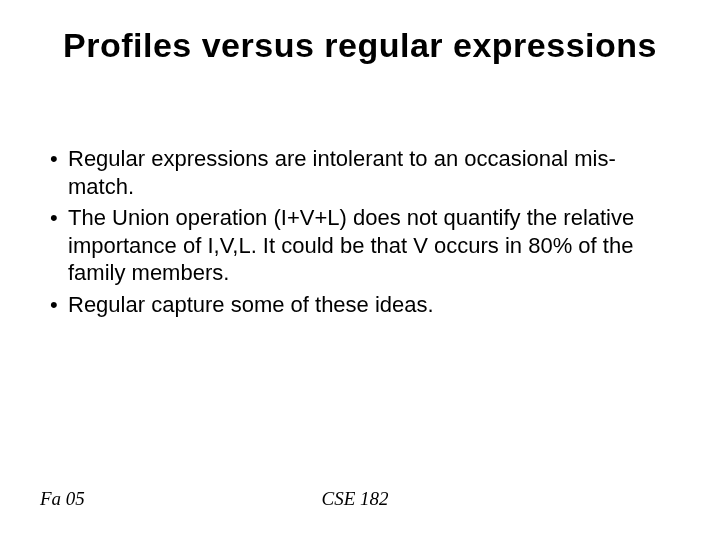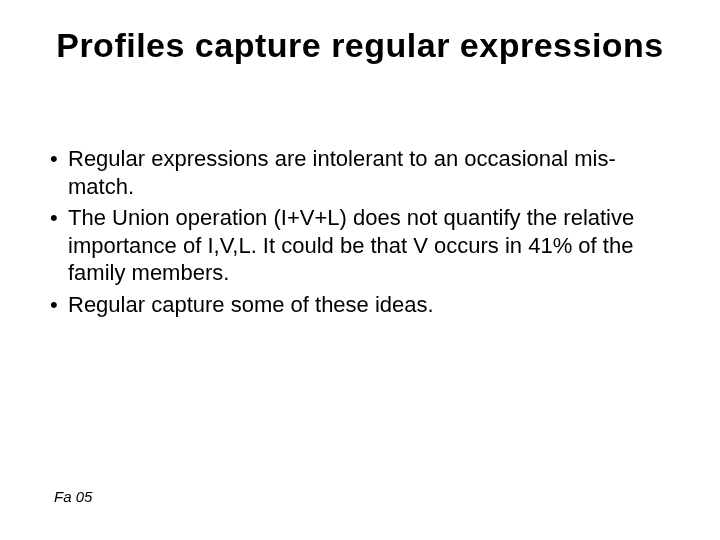--- a/index.html
+++ b/index.html
@@ -3,41 +3,42 @@
 <meta charset="utf-8">
 <style>
   * { margin: 0; padding: 0; box-sizing: border-box; }
   html, body { width: 720px; height: 540px; background: #fff; font-family: "Comic Sans MS", "Comic Sans", cursive, sans-serif; color: #000; }
   .slide { position: relative; width: 720px; height: 540px; padding: 20px 50px 30px 50px; }
   .title { font-size: 34px; font-weight: bold; text-align: center; margin-top: 6px; letter-spacing: 0.5px; }
   .body { margin-top: 80px; font-size: 22px; line-height: 1.25; }
   .bullet { display: flex; align-items: flex-start; margin-bottom: 4px; }
   .bullet .dot { flex: 0 0 auto; width: 18px; text-align: left; font-size: 22px; line-height: 1.25; }
   .bullet .txt { flex: 1 1 auto; }
-  .footer { position: absolute; bottom: 30px; left: 54px; right: 50px; height: 22px; font-family: Liberation Sans, sans-serif; font-style: italic; font-size: 15px; }
+  .footer { position: absolute; bottom: 30px; left: 40px; right: 50px; height: 22px; font-family: Liberation Serif, serif; font-style: italic; font-size: 19px; }
   .footer-left { position: absolute; left: 0; }
   .footer-center { position: absolute; left: 0; right: 0; text-align: center; }
 </style>
 </head>
 <body>
 
 <div class="slide">
-  <div class="title">Profiles capture regular expressions</div>
+  <div class="title">Profiles versus regular expressions</div>
 
   <div class="body">
     <div class="bullet">
       <span class="dot">•</span>
       <span class="txt">Regular expressions are intolerant to an occasional mis-match.</span>
     </div>
     <div class="bullet">
       <span class="dot">•</span>
-      <span class="txt">The Union operation (I+V+L) does not quantify the relative importance of I,V,L. It could be that V occurs in 41% of the family members.</span>
+      <span class="txt">The Union operation (I+V+L) does not quantify the relative importance of I,V,L. It could be that V occurs in 80% of the family members.</span>
     </div>
     <div class="bullet">
       <span class="dot">•</span>
       <span class="txt">Regular capture some of these ideas.</span>
     </div>
   </div>
 
   <div class="footer">
     <span class="footer-left">Fa 05</span>
+    <span class="footer-center">CSE 182</span>
   </div>
 </div>
 
 </body></html>

